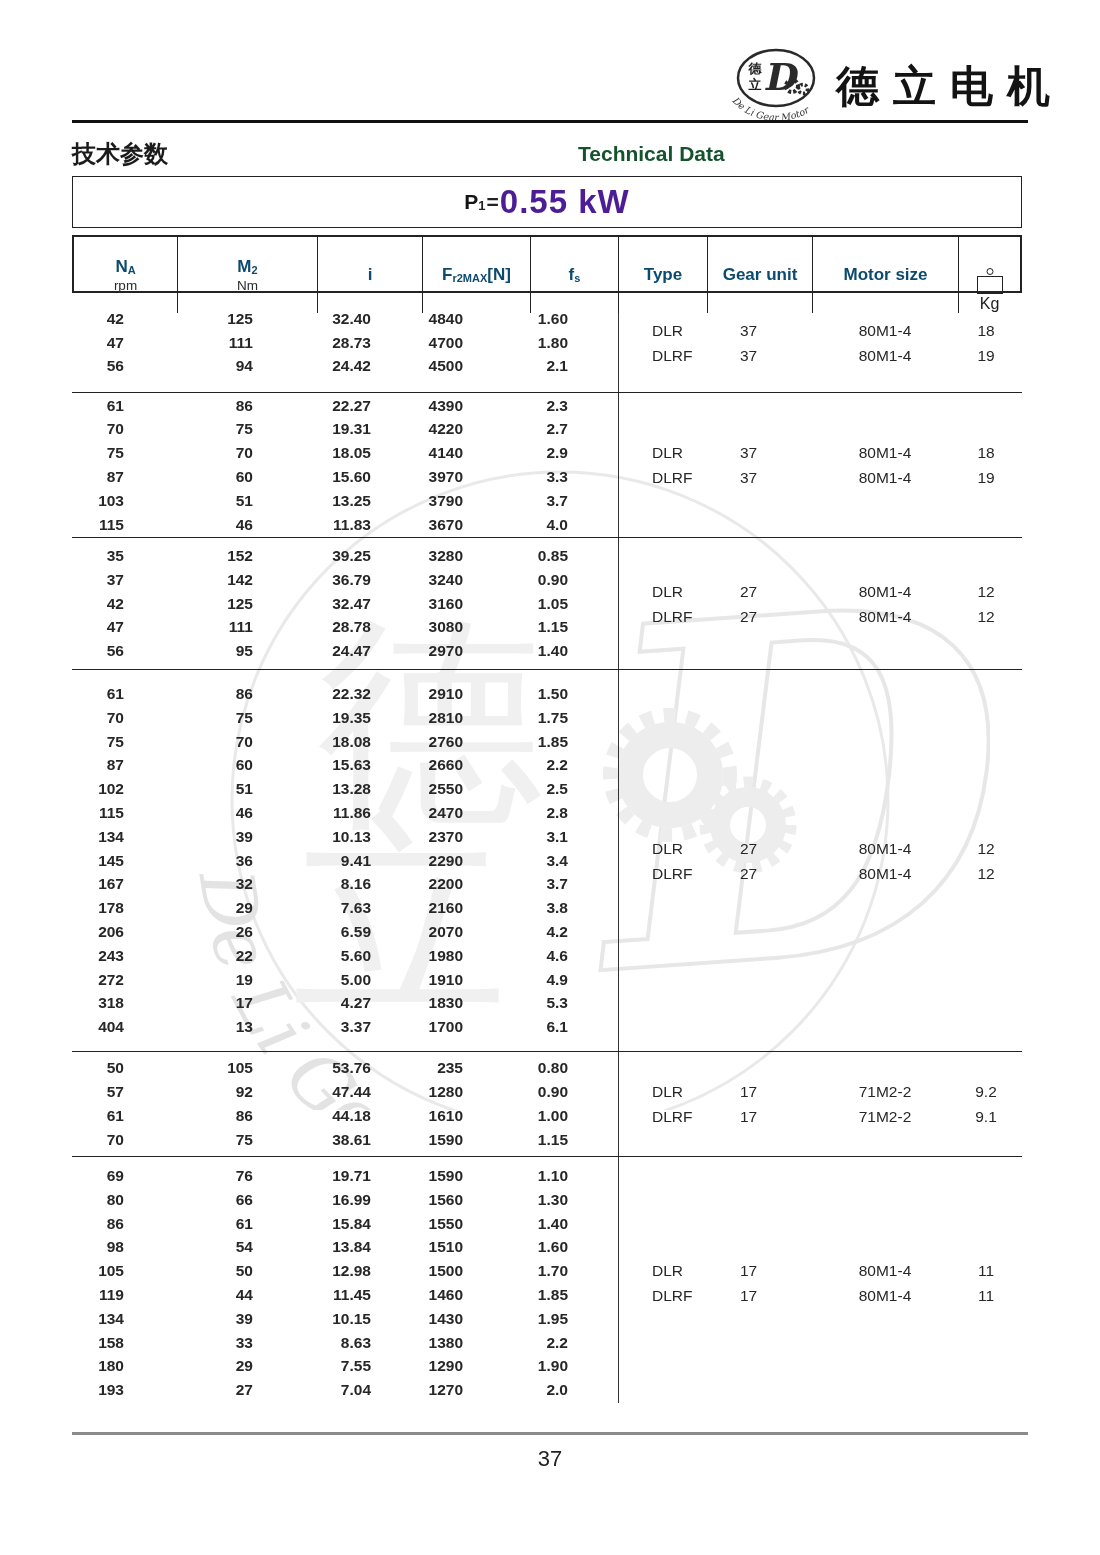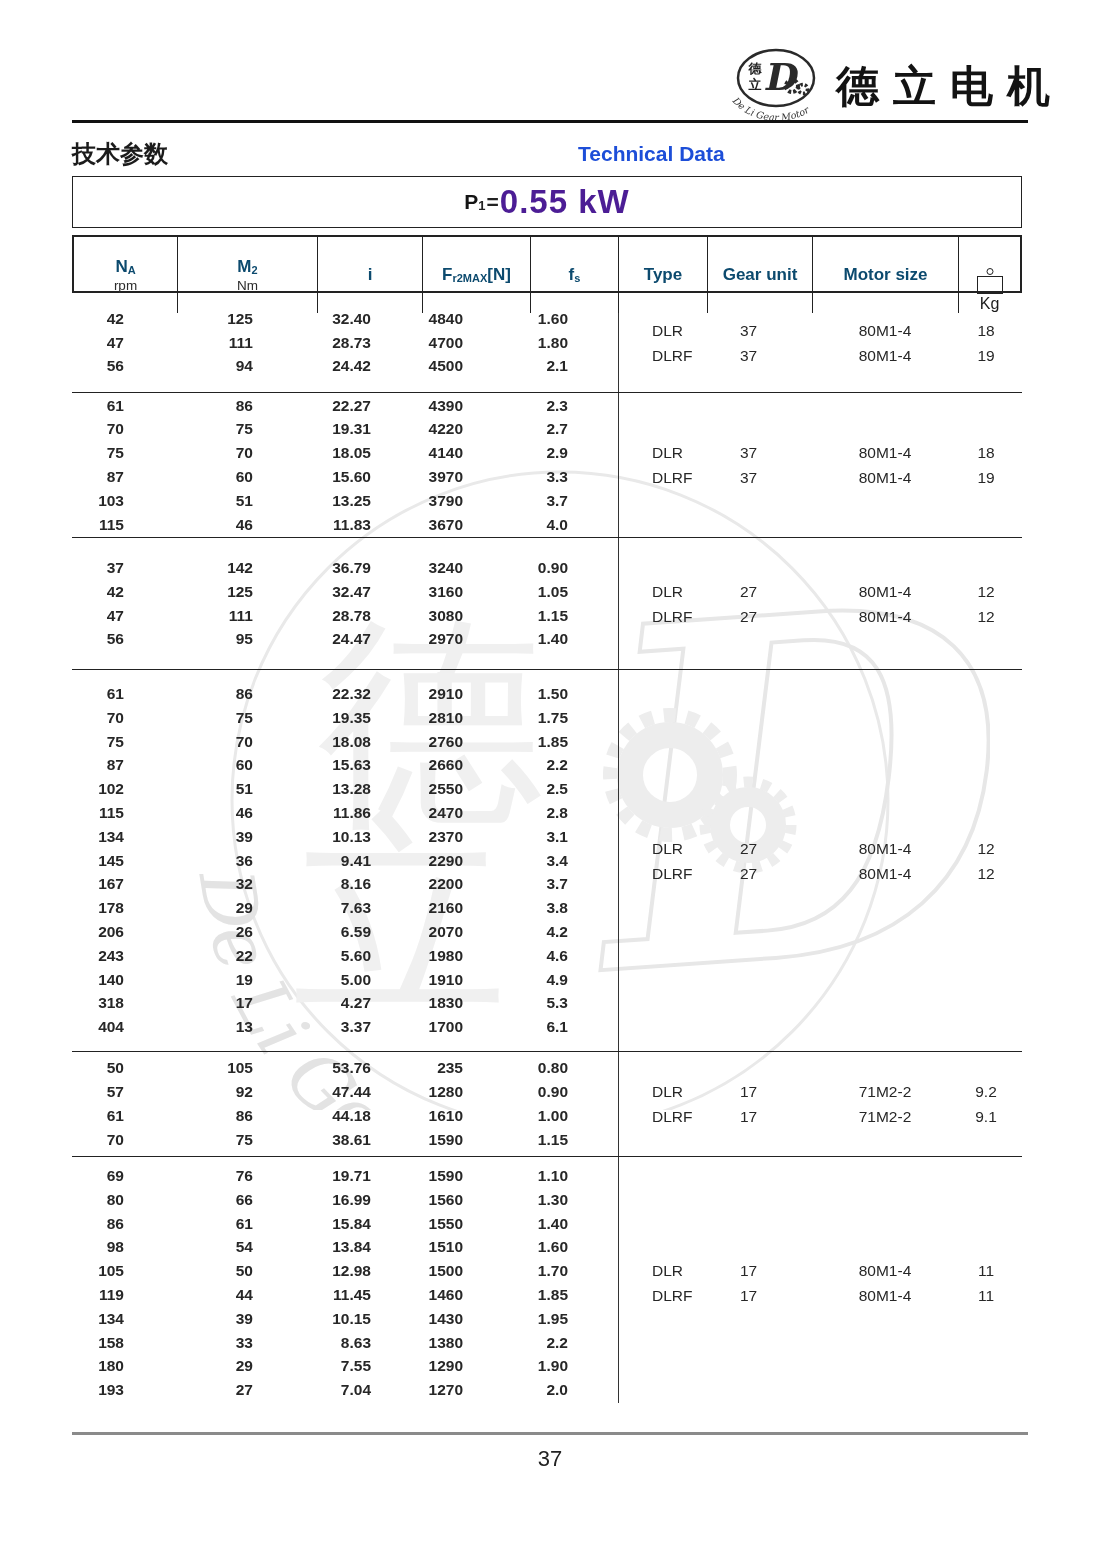--- a/index.html
+++ b/index.html
@@ -11,21 +11,21 @@
   .watermark { position:absolute; left:130px; top:470px; z-index:0; pointer-events:none; }
   
   .logo-block { position:absolute; left:722px; top:46px; width:112px; height:82px; z-index:2; }
   .brand-name {
     position:absolute; left:836px; top:58px; z-index:2;
     font-family:"DejaVu Serif", serif; font-weight:bold; font-size:43px;
     letter-spacing:14px; color:#131313; white-space:nowrap;
   }
   .top-rule { position:absolute; left:72px; top:120px; width:956px; height:3px; background:#111; z-index:2; }
   .section-cn { position:absolute; left:72px; top:138px; font-size:24px; font-weight:bold; color:#1b1b1b; z-index:2; }
-  .section-en { position:absolute; left:578px; top:142px; font-size:21px; font-weight:bold; color:#1d4ed8; z-index:2; }
+  .section-en { position:absolute; left:578px; top:142px; font-size:21px; font-weight:bold; color:#14532d; z-index:2; }
   
   .title-box {
     position:absolute; left:72px; top:176px; width:950px; height:52px; box-sizing:border-box;
     border:1.5px solid #222; display:flex; align-items:center; justify-content:center; z-index:2; background:transparent;
   }
   .title-box .p-label { font-size:21px; font-weight:bold; color:#141414; }
   .title-box sub.p-sub { font-size:13px; font-weight:bold; vertical-align:baseline; position:relative; top:3px; }
   .title-box .p-eq { font-size:21px; font-weight:bold; margin:0 1px 0 1px; }
   .title-box .p-value { font-size:33px; font-weight:bold; color:#4c1d95; letter-spacing:1px; }
   
@@ -245,20 +245,27 @@
           <div class="type-row">
             <span class="tc tc1">DLRF</span>
             <span class="tc tc2">37</span>
             <span class="tc tc3">80M1-4</span>
             <span class="tc tc4">19</span>
           </div>
         </div>
       </div>
       <div class="band" style="height: 132px;">
         <div class="trow">
+          <span class="td c1">35</span>
+          <span class="td c2">152</span>
+          <span class="td c3">39.25</span>
+          <span class="td c4">3280</span>
+          <span class="td c5">0.85</span>
+        </div>
+        <div class="trow">
           <span class="td c1">37</span>
           <span class="td c2">142</span>
           <span class="td c3">36.79</span>
           <span class="td c4">3240</span>
           <span class="td c5">0.90</span>
         </div>
         <div class="trow">
           <span class="td c1">42</span>
           <span class="td c2">125</span>
           <span class="td c3">32.47</span>
@@ -373,21 +380,21 @@
           <span class="td c5">4.2</span>
         </div>
         <div class="trow">
           <span class="td c1">243</span>
           <span class="td c2">22</span>
           <span class="td c3">5.60</span>
           <span class="td c4">1980</span>
           <span class="td c5">4.6</span>
         </div>
         <div class="trow">
-          <span class="td c1">140</span>
+          <span class="td c1">272</span>
           <span class="td c2">19</span>
           <span class="td c3">5.00</span>
           <span class="td c4">1910</span>
           <span class="td c5">4.9</span>
         </div>
         <div class="trow">
           <span class="td c1">318</span>
           <span class="td c2">17</span>
           <span class="td c3">4.27</span>
           <span class="td c4">1830</span>

